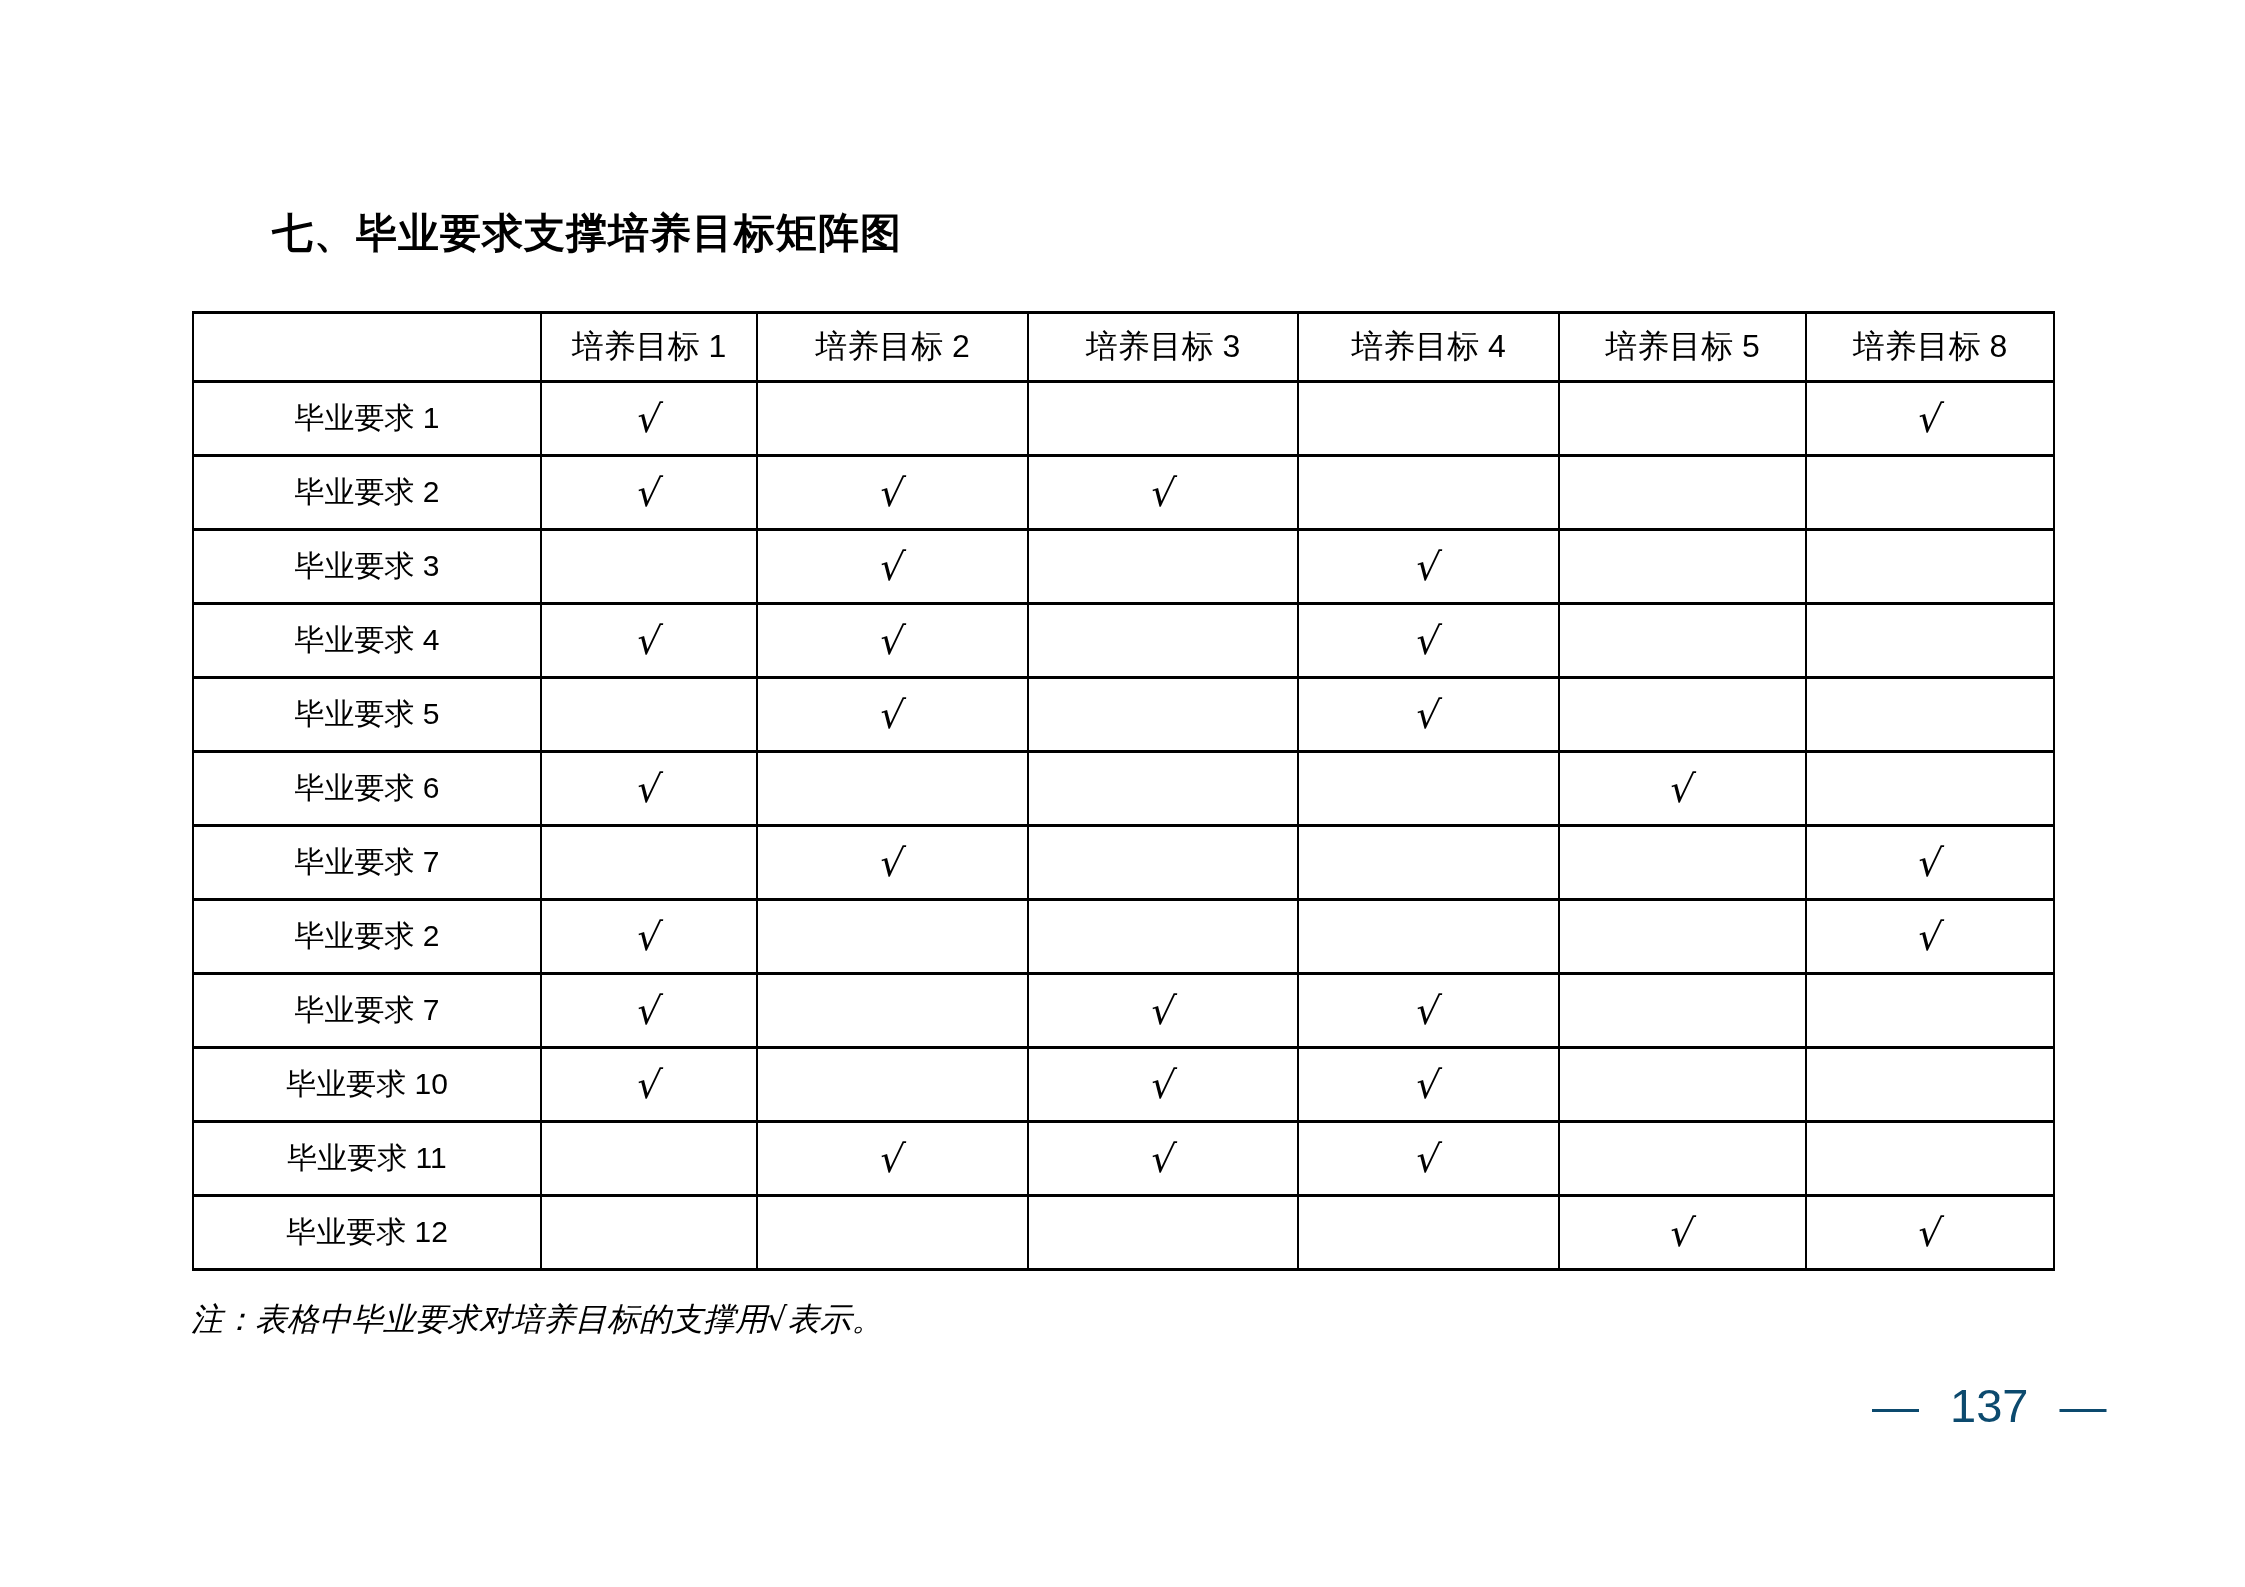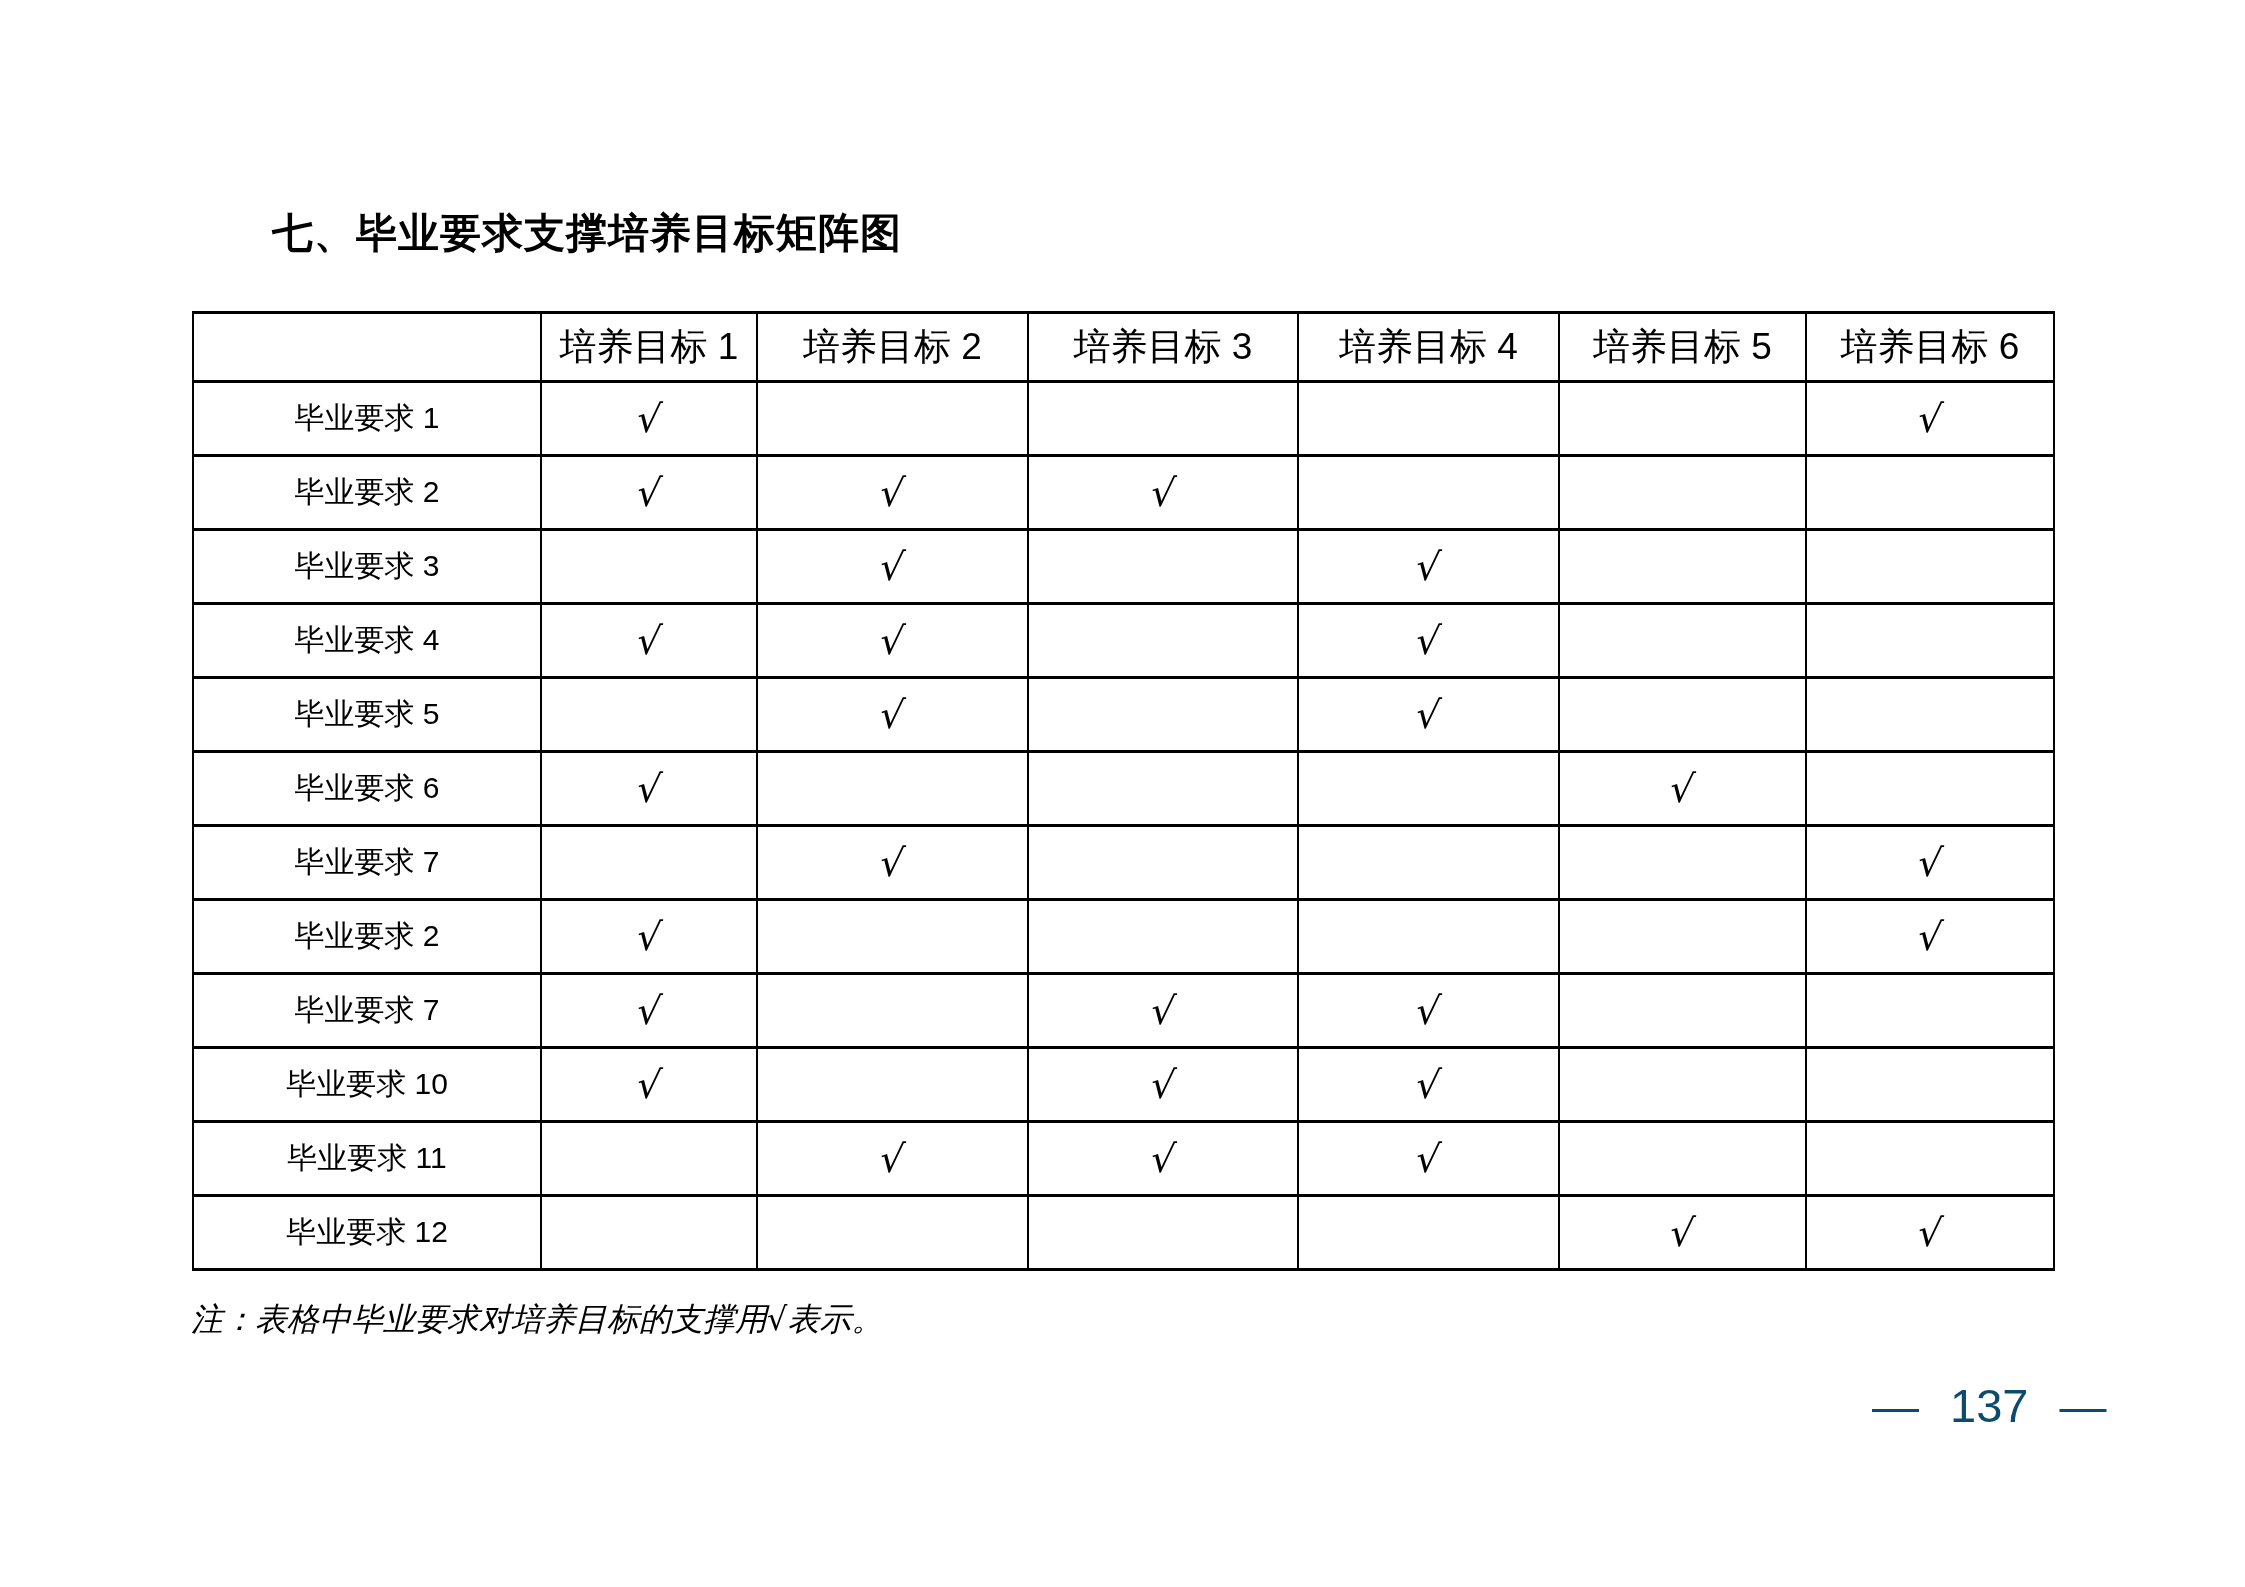--- a/index.html
+++ b/index.html
@@ -48,21 +48,21 @@
     border-top: 3px solid #000;
     border-bottom: 3px solid #000;
     text-align: center;
     vertical-align: middle;
     padding: 0;
     font-weight: normal;
     background: #ffffff;
   }
   table.matrix thead th {
     height: 66px;
-    font-size: 37px;
+    font-size: 32px;
     white-space: nowrap;
     text-align: center;
   }
   table.matrix tbody th {
     font-size: 30px;
     white-space: nowrap;
   }
   table.matrix tbody tr {
     height: 74px;
   }
@@ -122,21 +122,21 @@
         <col class="col-6">
       </colgroup>
     <thead>
       <tr>
           <th></th>
           <th>培养目标 1</th>
           <th>培养目标 2</th>
           <th>培养目标 3</th>
           <th>培养目标 4</th>
           <th>培养目标 5</th>
-          <th>培养目标 6</th>
+          <th>培养目标 8</th>
         </tr>
     </thead>
     <tbody>
         <tr>
           <th>毕业要求 1</th>
           <td><span class="check">√</span></td>
           <td></td>
           <td></td>
           <td></td>
           <td></td>

